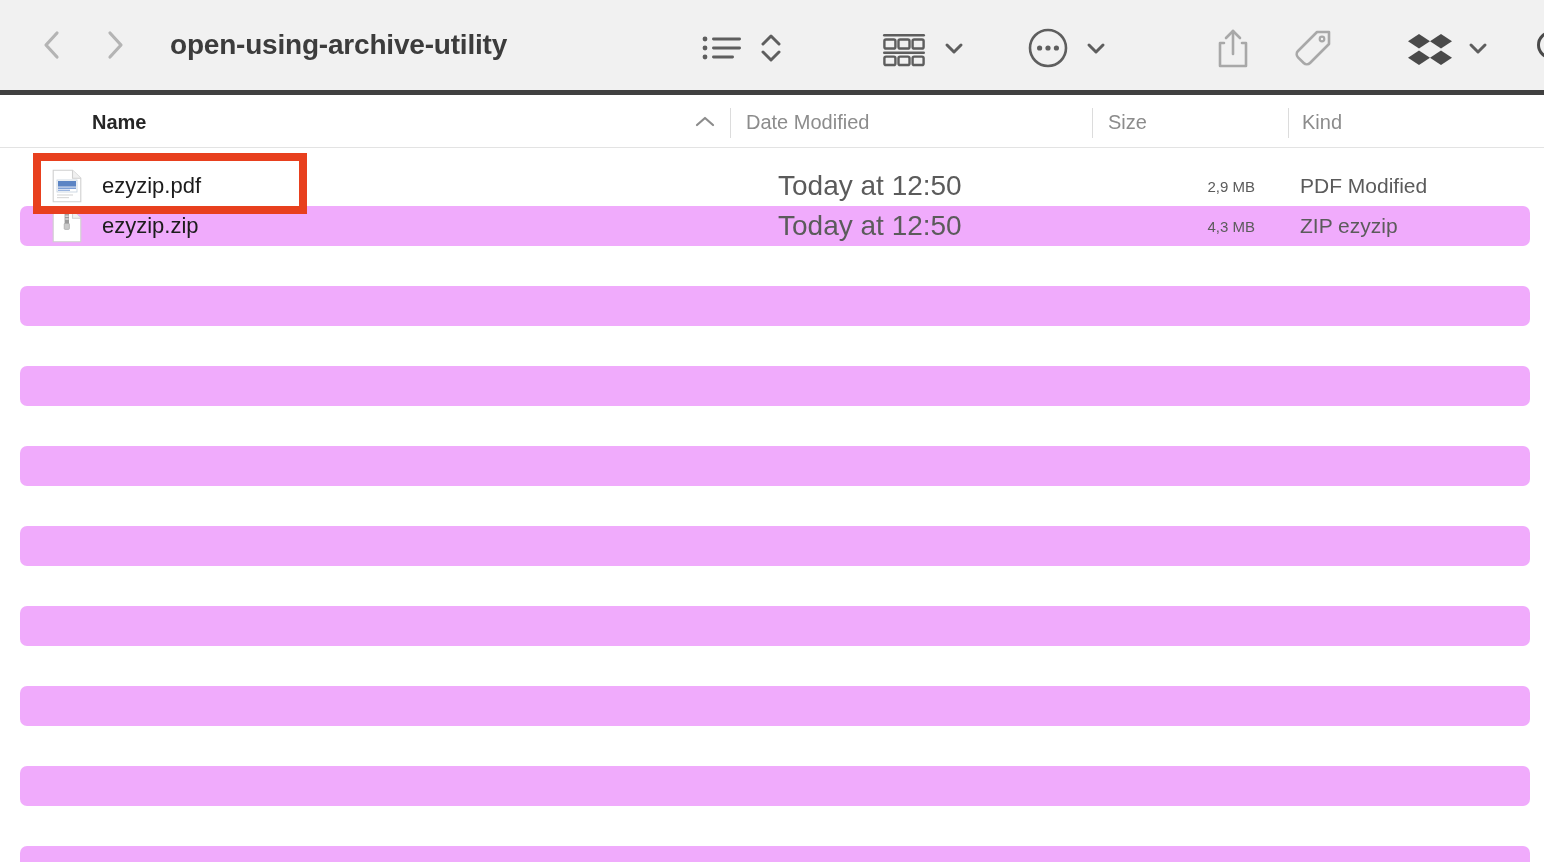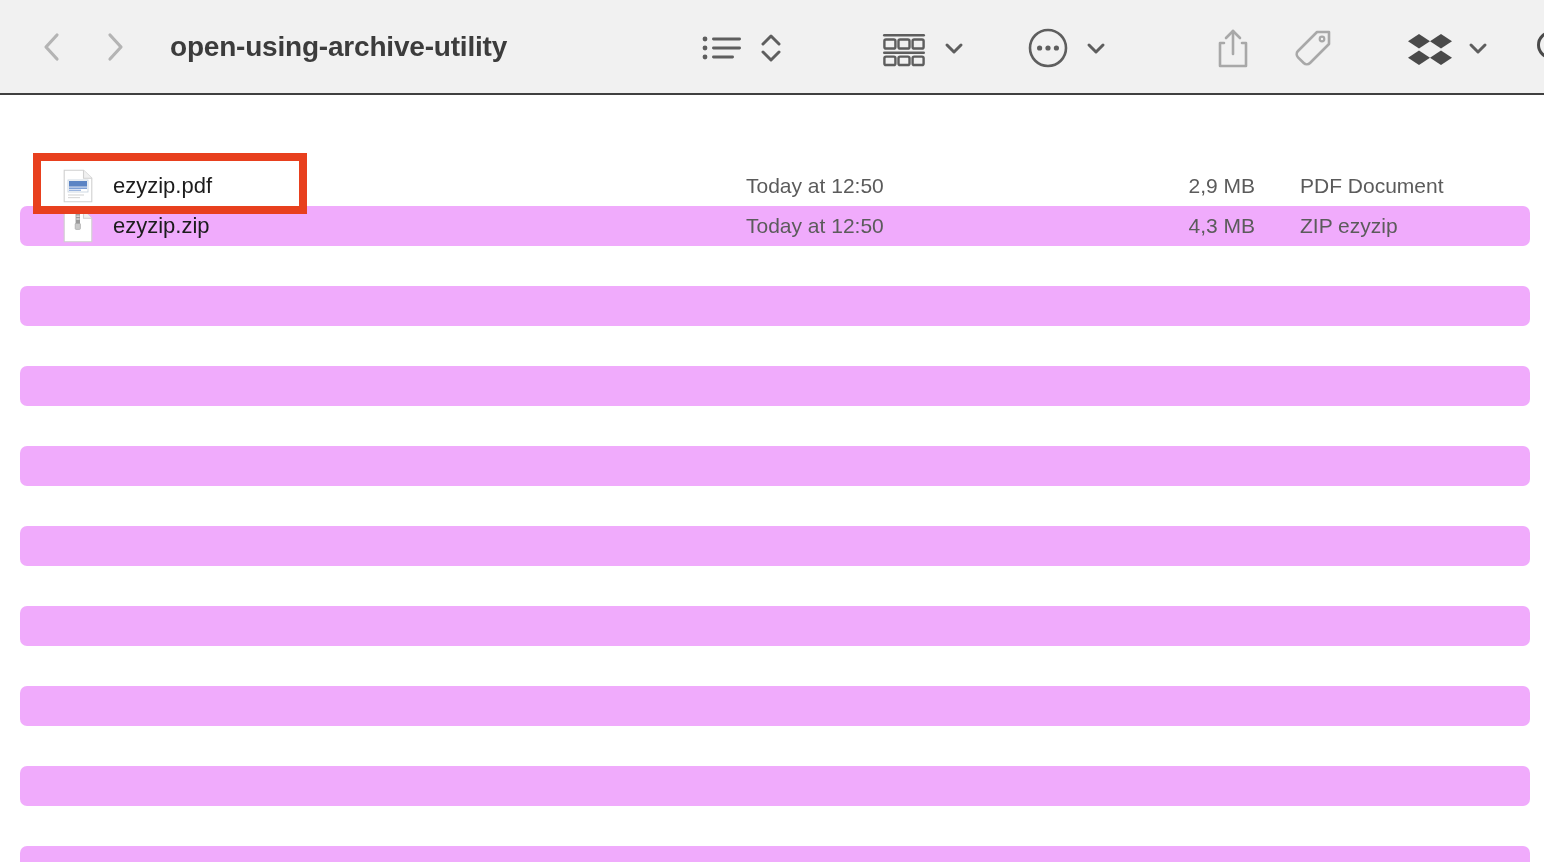--- a/index.html
+++ b/index.html
@@ -8,21 +8,21 @@
     background: #ffffff;
     font-family: "Liberation Sans", sans-serif;
     overflow: hidden;
   }
   .window { position: relative; width: 1544px; height: 862px; background: #ffffff; }
 
   
   .toolbar {
     position: absolute; left: 0; top: 0; width: 1544px; height: 95px;
     background: #f1f1f1;
-    border-bottom: 2px solid #404040;
+    border-bottom: 5px solid #404040;
     display: flex; align-items: center;
   }
   .nav-group { display: flex; align-items: center; margin-left: 34px; gap: 30px; }
   .nav-btn {
     width: 34px; height: 40px; display: flex; align-items: center; justify-content: center;
     cursor: default;
   }
   .chev-lg { display: block; }
   .title {
     margin-left: 38px;
@@ -53,25 +53,25 @@
   .sort-arrow { position: absolute; top: 17px; left: 694px; }
 
   
   .list { position: absolute; left: 0; top: 148px; width: 1544px; height: 714px; overflow: hidden; }
   .row {
     position: absolute; left: 20px; width: 1510px; height: 40px;
     border-radius: 7px;
     display: flex; align-items: center;
   }
   .row.stripe { background: #f0abfc; }
-  .cell-name { position: absolute; left: 36px; display: flex; align-items: center; padding-left: 7px; }
+  .cell-name { position: absolute; left: 25px; display: flex; align-items: center; padding-left: 7px; }
   .fname { margin-left: 20px; font-size: 22px; color: #1c1c1c; white-space: nowrap; }
-  .cell-date { position: absolute; left: 726px; font-size: 21px; color: #5b5b5b; white-space: nowrap; }
+  .cell-date { position: absolute; left: 758px; font-size: 28px; color: #5b5b5b; white-space: nowrap; }
   .cell-size { position: absolute; left: 1060px; width: 175px; text-align: right;
-               font-size: 21px; color: #5b5b5b; white-space: nowrap; }
+               font-size: 15px; color: #5b5b5b; white-space: nowrap; }
   .cell-kind { position: absolute; left: 1280px; font-size: 21px; color: #5b5b5b; white-space: nowrap; }
 
   
   .ficon { position: relative; width: 30px; height: 34px; flex: 0 0 auto; }
 
   
   .annot {
     position: absolute; left: 33px; top: 153px; width: 274px; height: 61px;
     border: 8px solid #e8401e; background: transparent;
     pointer-events: none;
@@ -196,20 +196,43 @@
       <div class="tbtn">
         <svg width="44" height="44" viewBox="0 0 44 44">
           <circle cx="19" cy="19" r="12.5" fill="none" stroke="#4a4a4a" stroke-width="3"></circle>
           <path d="M28.2 28.2 L38 38" fill="none" stroke="#4a4a4a" stroke-width="3" stroke-linecap="round"></path>
         </svg>
       </div>
 
     </div>
   </div>
 
+  <div class="colhead">
+    <div class="ch-cell" style="left:92px">
+      <span class="ch-label active">Name</span>
+    </div>
+    <svg class="sort-arrow" width="22" height="18" viewBox="0 0 22 18">
+      <path d="M3 12 L11 5 L19 12" fill="none" stroke="#8c8c8c" stroke-width="2.2" stroke-linecap="round" stroke-linejoin="round"></path>
+    </svg>
+
+    <div class="ch-div" style="left:730px"></div>
+    <div class="ch-cell" style="left:746px">
+      <span class="ch-label">Date Modified</span>
+    </div>
+
+    <div class="ch-div" style="left:1092px"></div>
+    <div class="ch-cell" style="left:1108px">
+      <span class="ch-label">Size</span>
+    </div>
+
+    <div class="ch-div" style="left:1288px"></div>
+    <div class="ch-cell" style="left:1302px">
+      <span class="ch-label">Kind</span>
+    </div>
+  </div>
 
   <div class="list">
 
     <div class="row" style="top:18px;">
       <div class="cell-name">
         <div class="ficon">
           <svg width="30" height="34" viewBox="0 0 30 34">
             <path d="M1.2 1.2 H20.5 L28.8 9.2 V32.8 H1.2 Z" fill="#ffffff" stroke="#d0d0d0" stroke-width="1.1"></path>
             <path d="M20.5 1.2 V9.2 H28.8" fill="#f0f0f0" stroke="#d0d0d0" stroke-width="1.1"></path>
             <rect x="5" y="11" width="20" height="12" fill="#ffffff" stroke="#c3cfdd" stroke-width="0.8"></rect>
@@ -217,21 +240,21 @@
             <rect x="6" y="18.4" width="18" height="1.6" fill="#7ea0d6"></rect>
             <rect x="6" y="20.6" width="12" height="1.4" fill="#9bb5e0"></rect>
             <rect x="5" y="25.4" width="16" height="1.2" fill="#dadada"></rect>
             <rect x="5" y="28" width="12" height="1.2" fill="#dadada"></rect>
           </svg>
         </div>
         <span class="fname">ezyzip.pdf</span>
       </div>
       <div class="cell-date">Today at 12:50</div>
       <div class="cell-size">2,9 MB</div>
-      <div class="cell-kind">PDF Document</div>
+      <div class="cell-kind">PDF Modified</div>
     </div>
 
     <div class="row stripe" style="top:58px;">
       <div class="cell-name">
         <div class="ficon">
           <svg width="30" height="34" viewBox="0 0 30 34">
             <path d="M1.2 1.2 H20.5 L28.8 9.2 V32.8 H1.2 Z" fill="#ffffff" stroke="#d0d0d0" stroke-width="1.1"></path>
             <path d="M20.5 1.2 V9.2 H28.8" fill="#f0f0f0" stroke="#d0d0d0" stroke-width="1.1"></path>
             <rect x="12.6" y="2" width="4.4" height="13" fill="#9a9a9a"></rect>
             <rect x="13.6" y="3.6" width="1" height="1.6" fill="#ffffff"></rect>

